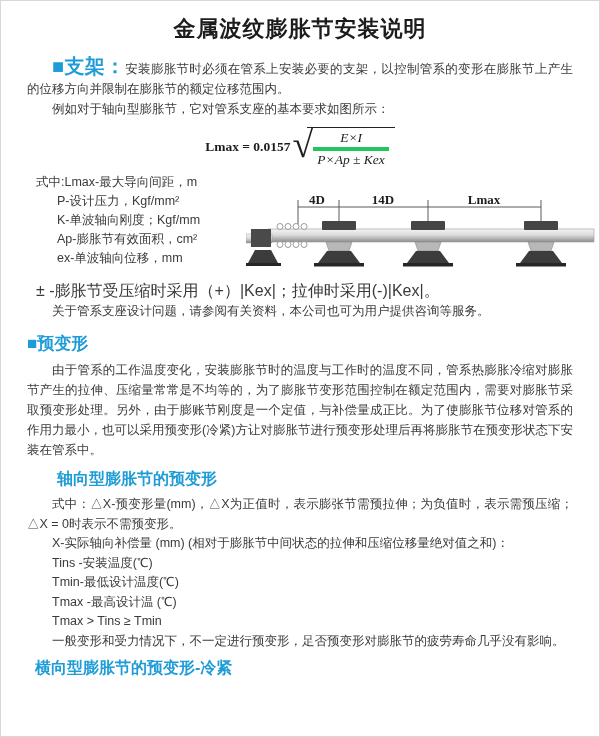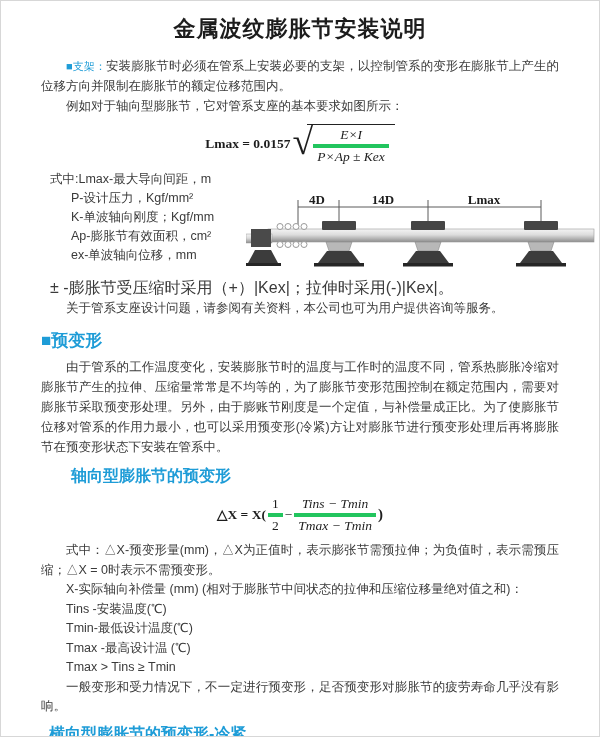--- a/index.html
+++ b/index.html
@@ -7,42 +7,42 @@
   html,body { background:#fff; }
   .page {
     position:relative;
     width:600px; height:737px;
     margin:0 auto;
     background:#fff;
     border:1px solid #d7d7d7;
     font-family:"Liberation Sans", sans-serif;
     color:var(--ink);
     overflow:hidden;
-    padding:0 40px;
+    padding:0 26px;
   }
   h1.title {
     text-align:center;
     font-size:22px;
     font-weight:bold;
     color:#1c1c1c;
     padding-top:13px;
     letter-spacing:1px;
   }
   .para {
     font-size:12.5px;
     line-height:20px;
     text-align:justify;
     text-indent:2em;
     color:var(--ink);
   }
   .sec1 { margin-top:12px; }
   .sec-inline {
     color:var(--accent);
-    font-weight:normal;
-    font-size:11px;
+    font-weight:bold;
+    font-size:20px;
   }
   .formula {
     display:flex; justify-content:center; align-items:center;
     font-family:"Liberation Serif", serif;
     font-size:13.5px; color:#1d1d1d;
     gap:2px;
   }
   .formula1 { margin:8px 0 6px 0; }
   .f-lhs { font-weight:bold; }
   .frac { display:inline-block; text-align:center; vertical-align:middle; line-height:1.15; }
@@ -169,33 +169,20 @@
       <rect x="270" y="70" width="50" height="3.5" fill="#262626"></rect>
     </g>
   </svg>
 
   <h2 class="sec-head">■预变形</h2>
 
   <p class="para">由于管系的工作温度变化，安装膨胀节时的温度与工作时的温度不同，管系热膨胀冷缩对膨胀节产生的拉伸、压缩量常常是不均等的，为了膨胀节变形范围控制在额定范围内，需要对膨胀节采取预变形处理。另外，由于膨账节刚度是一个定值，与补偿量成正比。为了使膨胀节位移对管系的作用力最小，也可以采用预变形(冷紧)方让对膨胀节进行预变形处理后再将膨胀节在预变形状态下安装在管系中。</p>
 
   <h3 class="sub-head axial-head">轴向型膨胀节的预变形</h3>
 
-  <div class="formula formula2">
-    <span class="f-lhs">△X = X(</span>
-    <span class="frac">
-      <span class="num">1</span>
-      <span class="den">2</span>
-    </span>
-    <span>−</span>
-    <span class="frac it">
-      <span class="num">Tins − Tmin</span>
-      <span class="den">Tmax − Tmin</span>
-    </span>
-    <span class="f-lhs paren">)</span>
-  </div>
 
   <p class="para">式中：△X-预变形量(mm)，△X为正值时，表示膨张节需预拉伸；为负值时，表示需预压缩；△X = 0时表示不需预变形。</p>
   <p class="para tight">X-实际轴向补偿量 (mm) (相对于膨胀节中间状态的拉伸和压缩位移量绝对值之和)：</p>
   <p class="para tight">Tins -安装温度(℃)</p>
   <p class="para tight">Tmin-最低设计温度(℃)</p>
   <p class="para tight">Tmax -最高设计温 (℃)</p>
   <p class="para tight">Tmax &gt; Tins ≥ Tmin</p>
   <p class="para tight">一般变形和受力情况下，不一定进行预变形，足否预变形对膨胀节的疲劳寿命几乎没有影响。</p>
 
   <h3 class="sub-head lateral-head">横向型膨胀节的预变形-冷紧</h3>

